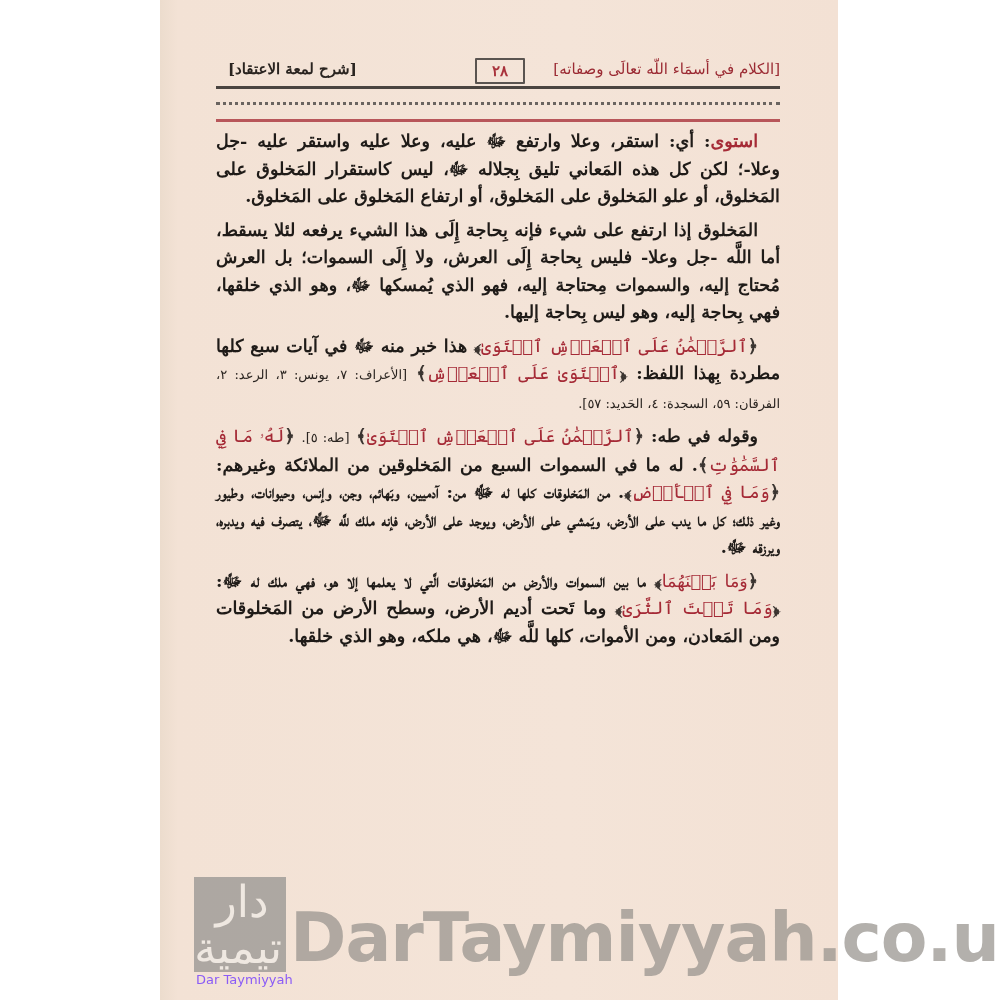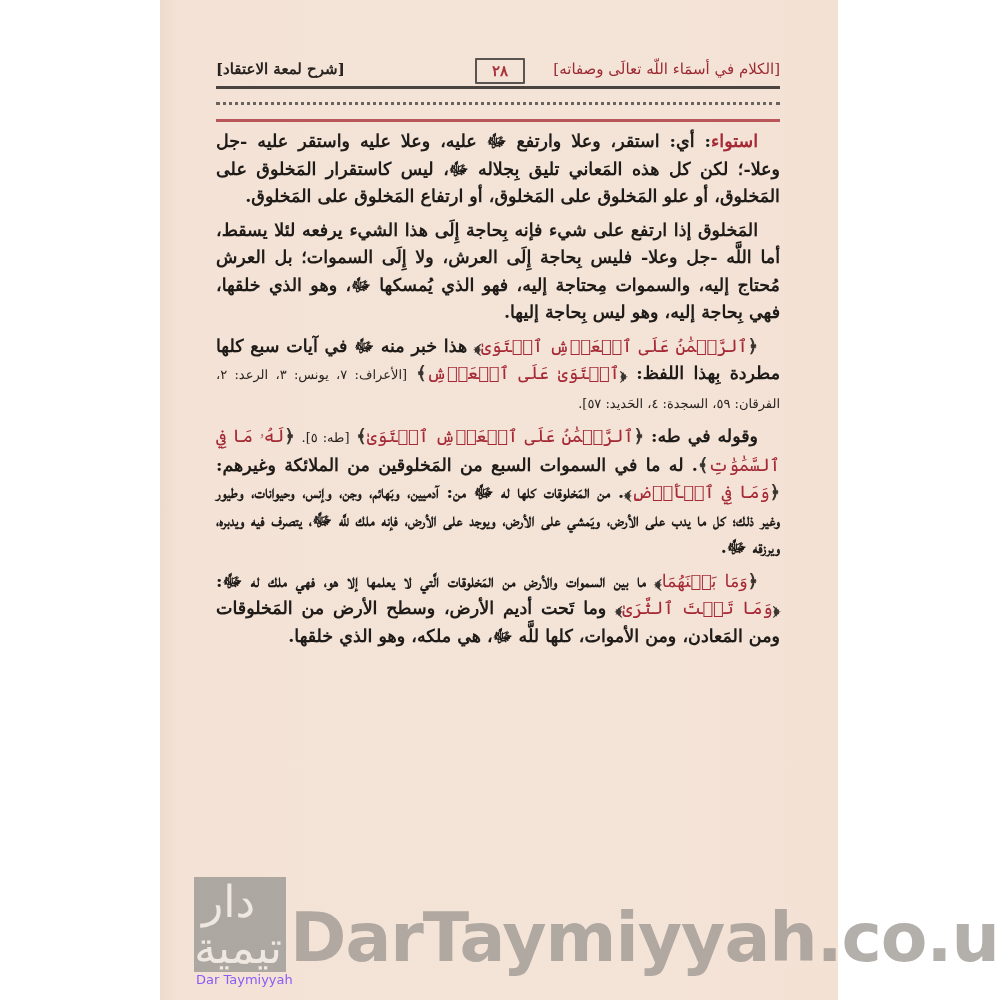--- a/index.html
+++ b/index.html
@@ -13,21 +13,21 @@
       background: linear-gradient(90deg, #ecdccd 0px, #f3e2d5 18px, #f4e4d8 60%, #f3e1d4 100%);
     }
     .header {
       position: absolute; left: 56px; top: 52px; width: 564px; height: 34px;
       direction: rtl; display: flex; align-items: center; justify-content: space-between;
     }
     .hdr-right {
       color: #9b2a33; font-size: 15px; font-weight: normal; white-space: nowrap;
     }
     .hdr-left {
-      color: #2a2420; font-size: 15px; font-weight: bold; white-space: nowrap;
+      color: #2a2420; font-size: 15px; font-weight: bold; white-space: nowrap; margin-left: 12px;
     }
     .page-num {
       position: absolute; left: 315px; top: 58px; width: 50px; height: 26px;
       border: 2px solid #5a5450; border-radius: 1px;
       color: #a8323b; font-weight: bold; font-size: 15px;
       display: flex; align-items: center; justify-content: center;
     }
     .rule-dark {
       position: absolute; left: 56px; top: 86px; width: 564px; height: 3px; background: #4a4440;
     }
@@ -47,21 +47,21 @@
     .red { color: #a52a36; }
     .quran { color: #a52a36; font-weight: normal; }
     .brace { color: #3a3430; font-weight: bold; }
     .ref { font-size: 13px; font-weight: normal; color: #2a2420; }
     .wm-box {
       position: absolute; left: 194px; top: 877px; width: 92px; height: 95px;
       background: #a8a39e; opacity: 0.92;
     }
     .wm-glyph {
       position: absolute; left: 8px; top: 2px; width: 80px; height: 92px;
-      color: #efe9e3; font-size: 44px; line-height: 46px; direction: rtl; text-align: left;
+      color: #efe9e3; font-size: 44px; line-height: 46px; direction: rtl; text-align: center;
       font-family: "DejaVu Serif", serif;
     }
     .wm-name {
       position: absolute; left: 196px; top: 972px; color: #8b5cf6;
       font-family: "DejaVu Sans", sans-serif; font-size: 13px;
     }
     .wm-url {
       position: absolute; left: 290px; top: 898px; color: rgba(150,145,140,0.72);
       font-family: "DejaVu Sans", sans-serif; font-size: 68px; font-weight: bold;
       letter-spacing: -1px; white-space: nowrap; pointer-events: none;
@@ -76,21 +76,21 @@
     <span class="hdr-right">[الكلام في أسمَاء اللّه تعالَى وصفاته]</span>
     <span class="hdr-left">[شرح لمعة الاعتقاد]</span>
   </div>
   <div class="page-num">٢٨</div>
 
   <div class="rule-dark"></div>
   <div class="rule-dotted"></div>
   <div class="rule-red"></div>
 
   <div class="body-text">
-    <p class="para"><span class="red">استواء</span><span>: أي: استقر، وعلا وارتفع ﷻ عليه، وعلا عليه واستقر عليه -جل وعلا-؛ لكن كل هذه المَعاني تليق بِجلاله ﷻ، ليس كاستقرار المَخلوق على المَخلوق، أو علو المَخلوق على المَخلوق، أو ارتفاع المَخلوق على المَخلوق.</span></p>
+    <p class="para"><span class="red">استوى</span><span>: أي: استقر، وعلا وارتفع ﷻ عليه، وعلا عليه واستقر عليه -جل وعلا-؛ لكن كل هذه المَعاني تليق بِجلاله ﷻ، ليس كاستقرار المَخلوق على المَخلوق، أو علو المَخلوق على المَخلوق، أو ارتفاع المَخلوق على المَخلوق.</span></p>
 
     <p class="para">المَخلوق إذا ارتفع على شيء فإنه بِحاجة إِلَى هذا الشيء يرفعه لئلا يسقط، أما اللَّه -جل وعلا- فليس بِحاجة إِلَى العرش، ولا إِلَى السموات؛ بل العرش مُحتاج إليه، والسموات مِحتاجة إليه، فهو الذي يُمسكها ﷻ، وهو الذي خلقها، فهي بِحاجة إليه، وهو ليس بِحاجة إليها.</p>
 
 
     <p class="para"><span class="brace">﴿</span><span class="quran">ٱلرَّحۡمَٰنُ عَلَى ٱلۡعَرۡشِ ٱسۡتَوَىٰ</span><span class="brace">﴾</span> <span>هذا خبر منه ﷻ في آيات سبع كلها مطردة بِهذا اللفظ:</span> <span class="brace">﴿</span><span class="quran">ٱسۡتَوَىٰ عَلَى ٱلۡعَرۡشِ</span><span class="brace">﴾</span> <span class="ref">[الأعراف: ٧، يونس: ٣، الرعد: ٢، الفرقان: ٥٩، السجدة: ٤، الحَديد: ٥٧].</span></p>
 
     <p class="para"><span>وقوله في طه:</span> <span class="brace">﴿</span><span class="quran">ٱلرَّحۡمَٰنُ عَلَى ٱلۡعَرۡشِ ٱسۡتَوَىٰ</span><span class="brace">﴾</span> <span class="ref">[طه: ٥].</span> <span class="brace">﴿</span><span class="quran">لَهُۥ مَا فِي ٱلسَّمَٰوَٰتِ</span><span class="brace">﴾</span><span>. له ما في السموات السبع من المَخلوقين من الملائكة وغيرهم:</span> <span class="brace">﴿</span><span class="quran">وَمَا فِي ٱلۡأَرۡضِ</span><span class="brace">﴾</span><span>. من المَخلوقات كلها له ﷻ من: آدميين، وبَهائم، وجن، وإنس، وحيوانات، وطيور وغير ذلك؛ كل ما يدب على الأرض، ويَمشي على الأرض، ويوجد على الأرض، فإنه ملك للَّه ﷻ، يتصرف فيه ويدبره، ويرزقه ﷻ.</span></p>
 
     <p class="para"><span class="brace">﴿</span><span class="quran">وَمَا بَيۡنَهُمَا</span><span class="brace">﴾</span> <span>ما بين السموات والأرض من المَخلوقات الَّتي لا يعلمها إلا هو، فهي ملك له ﷻ:</span> <span class="brace">﴿</span><span class="quran">وَمَا تَحۡتَ ٱلثَّرَىٰ</span><span class="brace">﴾</span> <span>وما تَحت أديم الأرض، وسطح الأرض من المَخلوقات ومن المَعادن، ومن الأموات، كلها للَّه ﷻ، هي ملكه، وهو الذي خلقها.</span></p>
 

